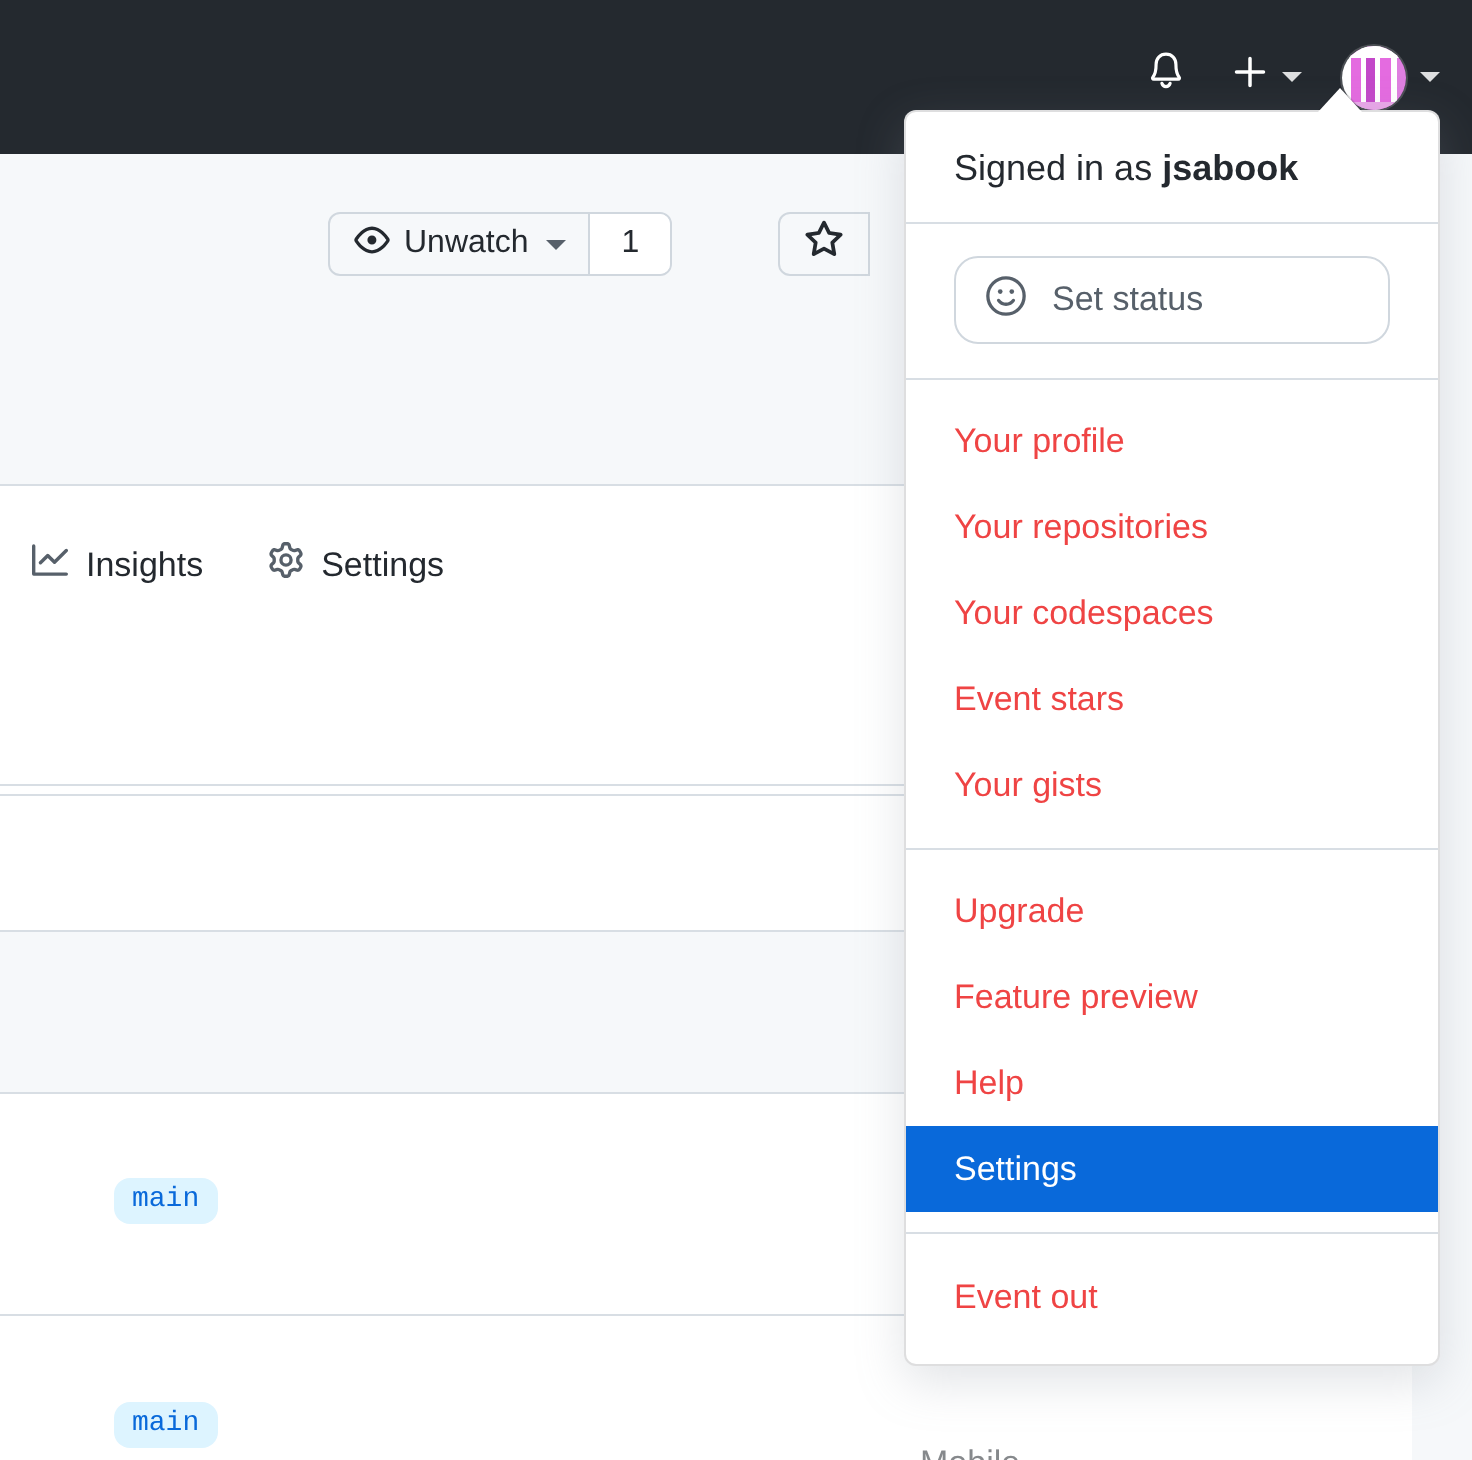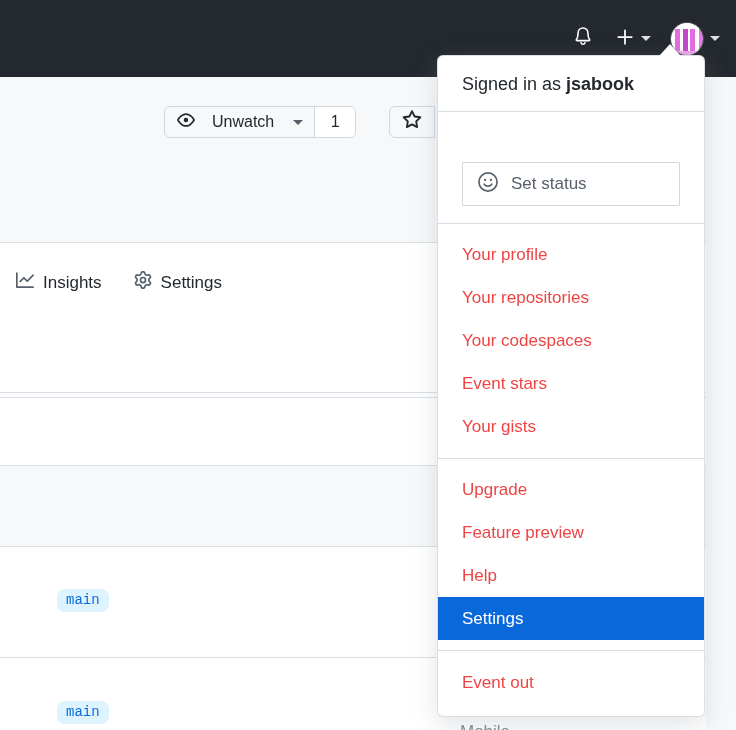--- a/index.html
+++ b/index.html
@@ -73,21 +73,21 @@
     position: absolute; left: 0; top: 77px; width: 706px; height: 166px;
     background: #f6f8fa; border-bottom: 1px solid #d8dee4;
   }
   .watch-group {
     position: absolute; left: 164px; top: 29px;
     display: flex; height: 32px;
     border: 1px solid #d0d7de; border-radius: 6px; overflow: hidden;
     background: #f6f8fa;
   }
   .watch-main {
-    display: flex; align-items: center; gap: 17px;
+    display: flex; align-items: center; gap: 7px;
     padding: 0 11px 0 12px; font-size: 16px; color: #24292f;
     cursor: pointer; border-right: 1px solid #d0d7de;
   }
   .watch-count {
     display: flex; align-items: center; justify-content: center;
     min-width: 40px; padding: 0 10px;
     background: #ffffff; font-size: 16px; color: #24292f; font-weight: 400;
   }
   .caret-dark {
     width: 0; height: 0;
@@ -145,21 +145,21 @@
     display: inline-block;
     padding: 2px 9px 3px 9px;
     background: #ddf4ff; color: #0969da;
     border-radius: 8px;
     font-family: Liberation Mono, monospace;
     font-size: 14px; line-height: 18px;
   }
 
   
   .user-menu {
-    position: absolute; left: 437px; top: 55px; width: 268px;
+    position: absolute; left: 452px; top: 55px; width: 268px;
     background: #ffffff;
     border: 1px solid rgba(31,35,40,0.15);
     border-radius: 6px;
     box-shadow: 0 8px 24px rgba(140,149,159,0.25);
     overflow: hidden;
     z-index: 30;
   }
   .menu-pointer {
     position: absolute; left: 659px; top: 44px; z-index: 31;
     width: 0; height: 0;
@@ -171,24 +171,23 @@
   .menu-header {
     padding: 17px 24px 16px 24px;
     font-size: 18px; color: #24292f; line-height: 22px;
   }
   .menu-header b { font-weight: 700; }
   .menu-divider { height: 1px; background: #d8dee4; margin: 0; }
   .status-wrap { padding: 16px 24px 17px 24px; }
   .status-btn {
     display: flex; align-items: center; gap: 12px;
     height: 44px; padding: 0 14px;
-    border: 1px solid #d0d7de; border-radius: 1px;
+    border: 1px solid #d0d7de; border-radius: 12px;
     background: #ffffff; color: #57606a; font-size: 17px;
     cursor: pointer;
-    margin-top: 34px;
   }
   .smiley { flex: 0 0 auto; }
   .menu-section { padding: 9px 0 10px 0; }
   .menu-item {
     display: block; padding: 9px 24px; font-size: 17px;
     color: #ef4444; line-height: 25px; cursor: pointer;
     white-space: nowrap;
   }
   .menu-item.selected { background: #0969da; color: #ffffff; }
   .menu-tail { padding: 10px 0 12px 0; }

